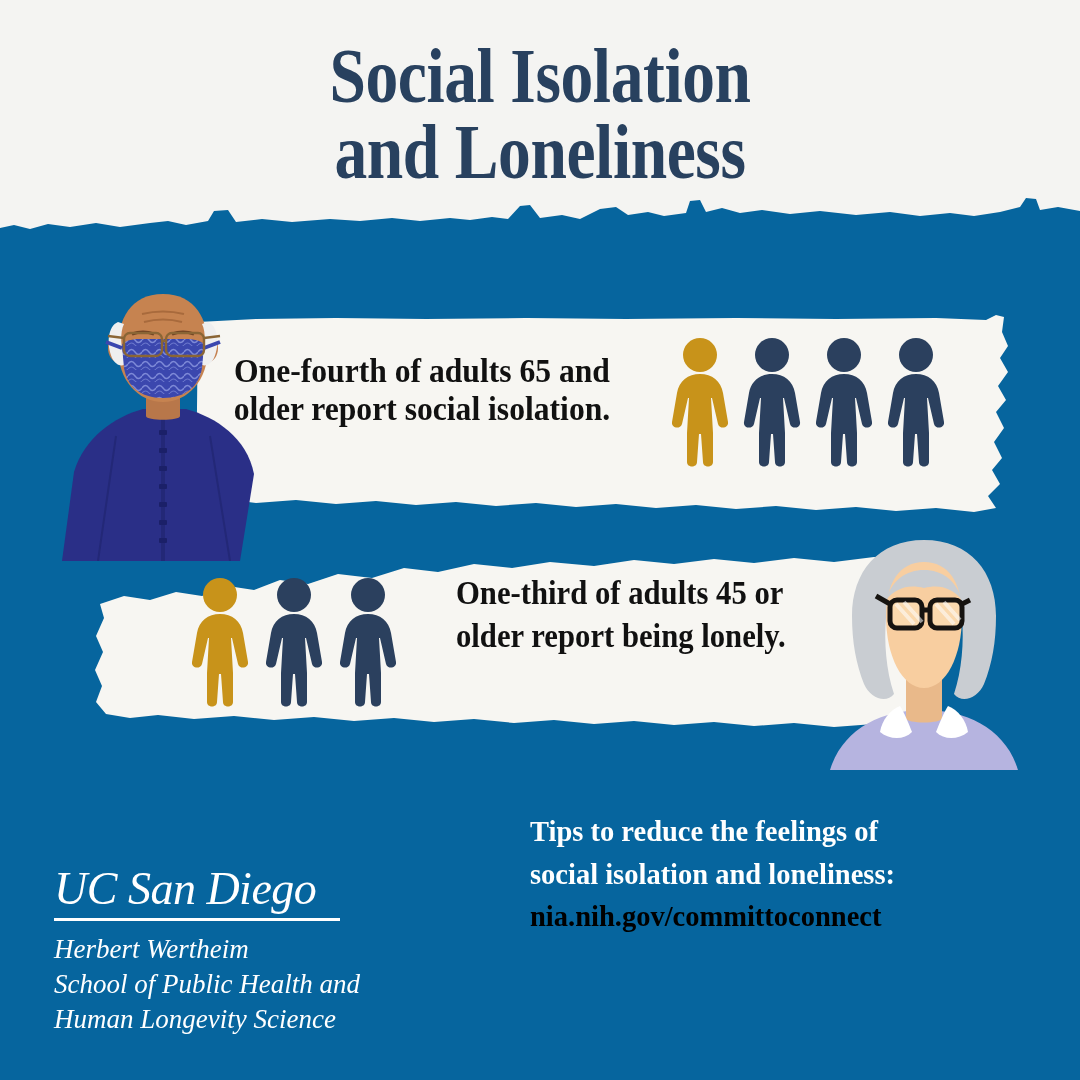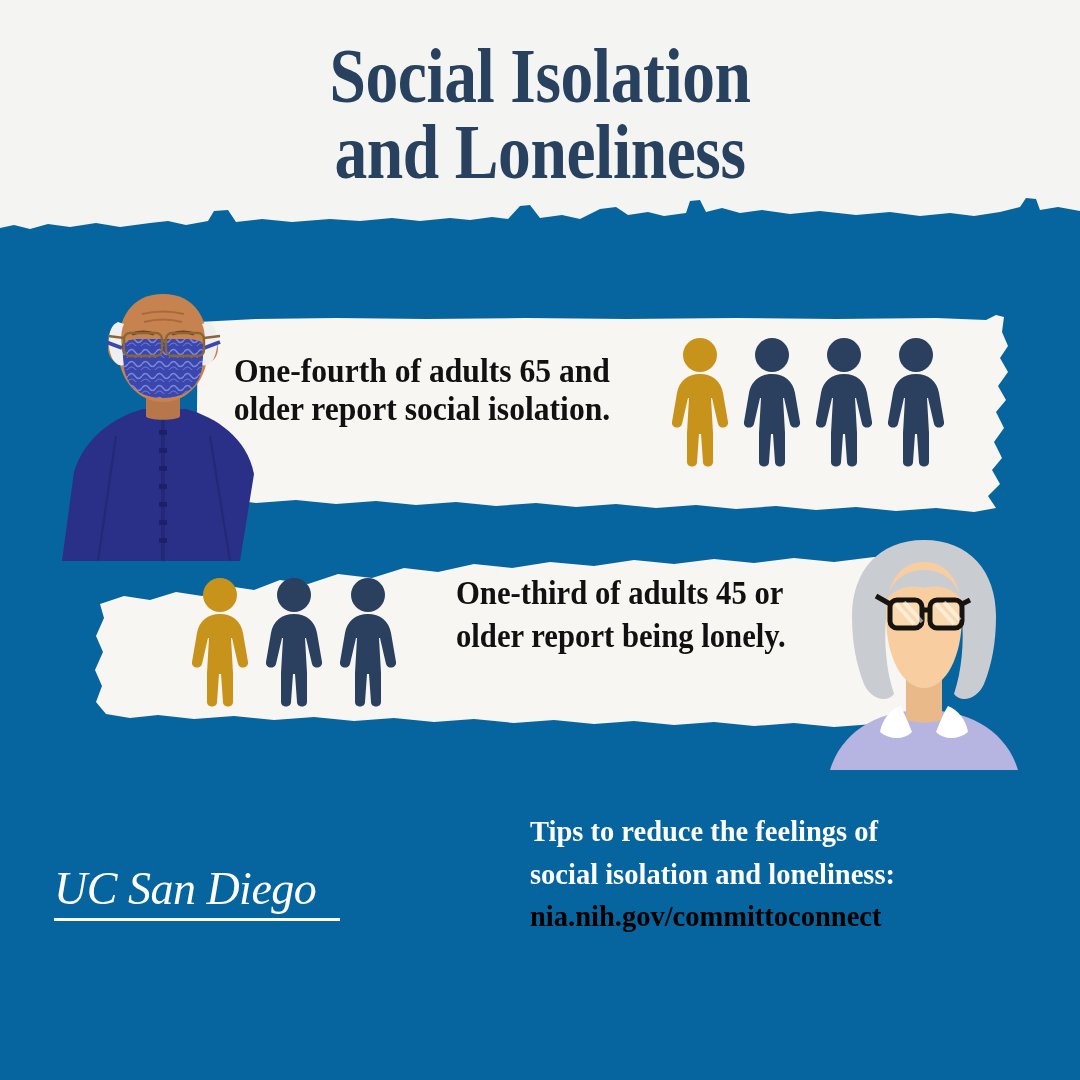--- a/index.html
+++ b/index.html
@@ -287,20 +287,25 @@
         <path d="M154,66 L162,62" stroke="#161310" stroke-width="5" fill="none"></path>
         <path d="M88,66 L106,86 M96,64 L114,84" stroke="#FFFFFF" stroke-width="4" opacity="0.55"></path>
         <path d="M128,66 L146,86 M136,64 L152,82" stroke="#FFFFFF" stroke-width="4" opacity="0.55"></path>
       </g>
     </g>
   </svg>
 
   <div class="logo">
     <div class="logo-main">UC San Diego</div>
     <div class="logo-rule"></div>
+    <div class="logo-sub">
+      <div>Herbert Wertheim</div>
+      <div>School of Public Health and</div>
+      <div>Human Longevity Science</div>
+    </div>
   </div>
 
   <div class="tips">
     <span class="w">Tips to reduce the feelings of</span>
     <span class="w">social isolation and loneliness:</span>
     <span class="u">nia.nih.gov/committoconnect</span>
   </div>
 
 </div>
 

